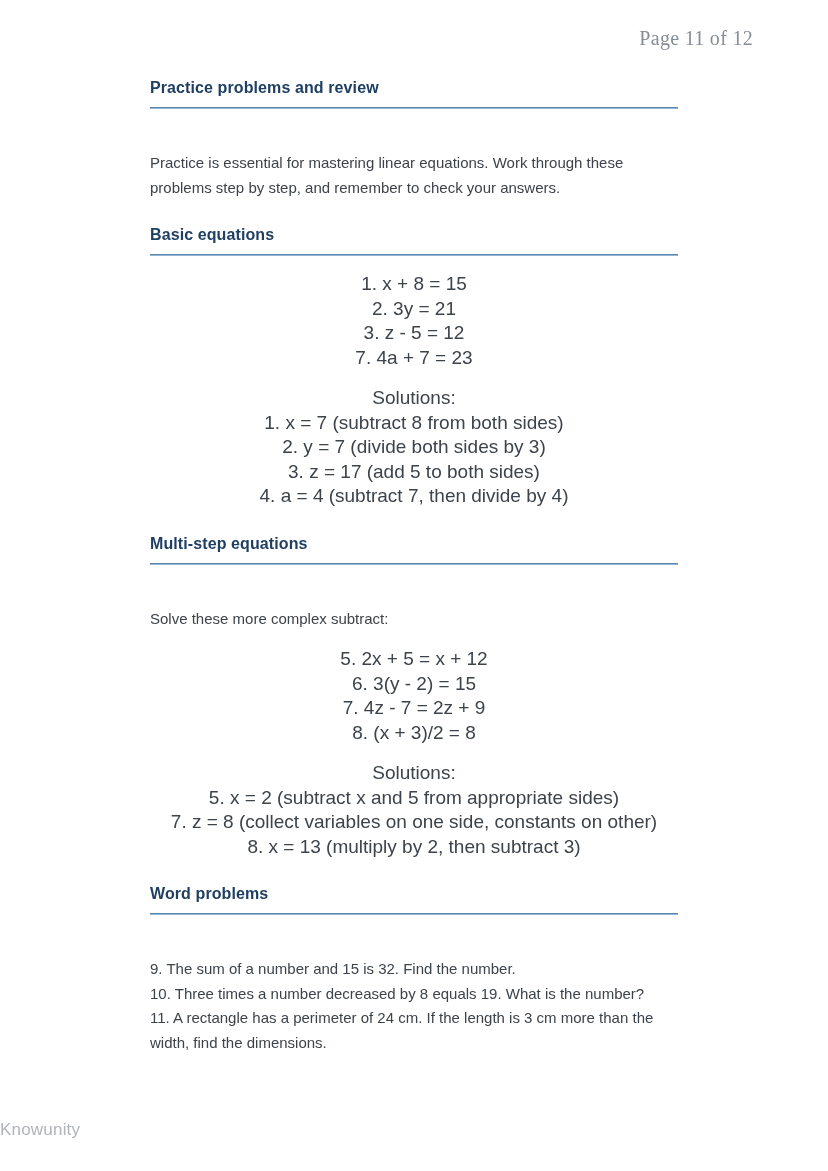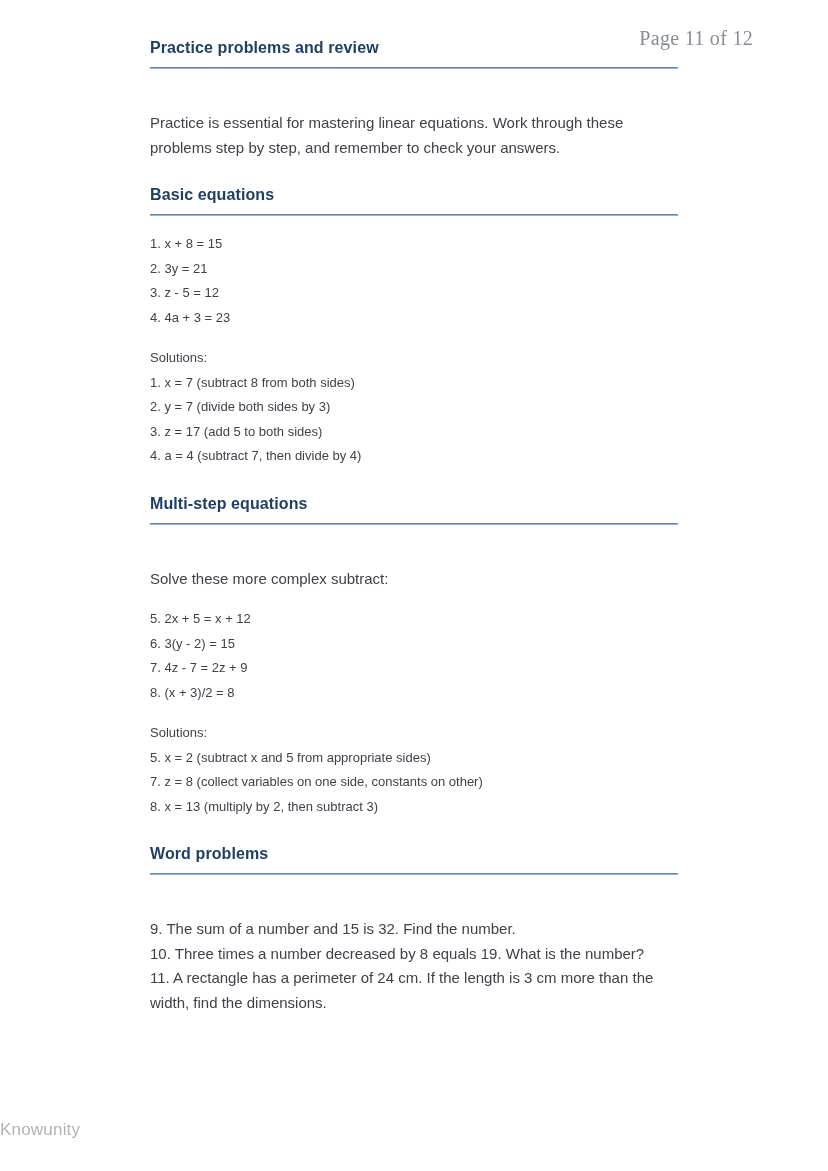--- a/index.html
+++ b/index.html
@@ -16,21 +16,21 @@
   .page-number {
     position: absolute;
     top: 27px;
     right: 75px;
     font-family: "Liberation Serif", serif;
     font-size: 20px;
     color: #878d96;
     letter-spacing: 0.3px;
   }
   .content {
-    padding: 36px 150px 0 150px;
+    padding: 76px 150px 0 150px;
   }
   .section-title {
     font-size: 16px;
     font-weight: 700;
     color: #1f3f63;
     line-height: 24px;
     margin: 0;
     letter-spacing: 0.1px;
   }
   .section { margin-top: 23px; }
@@ -39,23 +39,24 @@
     border: none;
     margin: 7px 0 0 0;
     background: linear-gradient(to bottom, #3d6f9f, #b7cde1);
   }
   .para {
     font-size: 15px;
     line-height: 24.5px;
     margin: 42px 0 0 0;
   }
   .block {
-    font-size: 13px;
+    font-size: 19px;
     line-height: 24.5px;
     margin: 16px 0 0 0;
+    text-align: center;
   }
   .line { white-space: normal; }
   .footer {
     position: absolute;
     top: 1120px;
     left: 0;
     width: 100%;
     text-align: left;
     font-size: 17px;
     color: #b1b4b9;
@@ -75,21 +76,21 @@
     <p class="para">Practice is essential for mastering linear equations. Work through these problems step by step, and remember to check your answers.</p>
   </div>
 
   <div class="section">
     <h2 class="section-title">Basic equations</h2>
     <hr class="rule">
     <div class="block">
       <div class="line">1. x + 8 = 15</div>
       <div class="line">2. 3y = 21</div>
       <div class="line">3. z - 5 = 12</div>
-      <div class="line">4. 4a + 3 = 23</div>
+      <div class="line">7. 4a + 7 = 23</div>
     </div>
     <div class="block">
       <div class="line">Solutions:</div>
       <div class="line">1. x = 7 (subtract 8 from both sides)</div>
       <div class="line">2. y = 7 (divide both sides by 3)</div>
       <div class="line">3. z = 17 (add 5 to both sides)</div>
       <div class="line">4. a = 4 (subtract 7, then divide by 4)</div>
     </div>
   </div>
 

